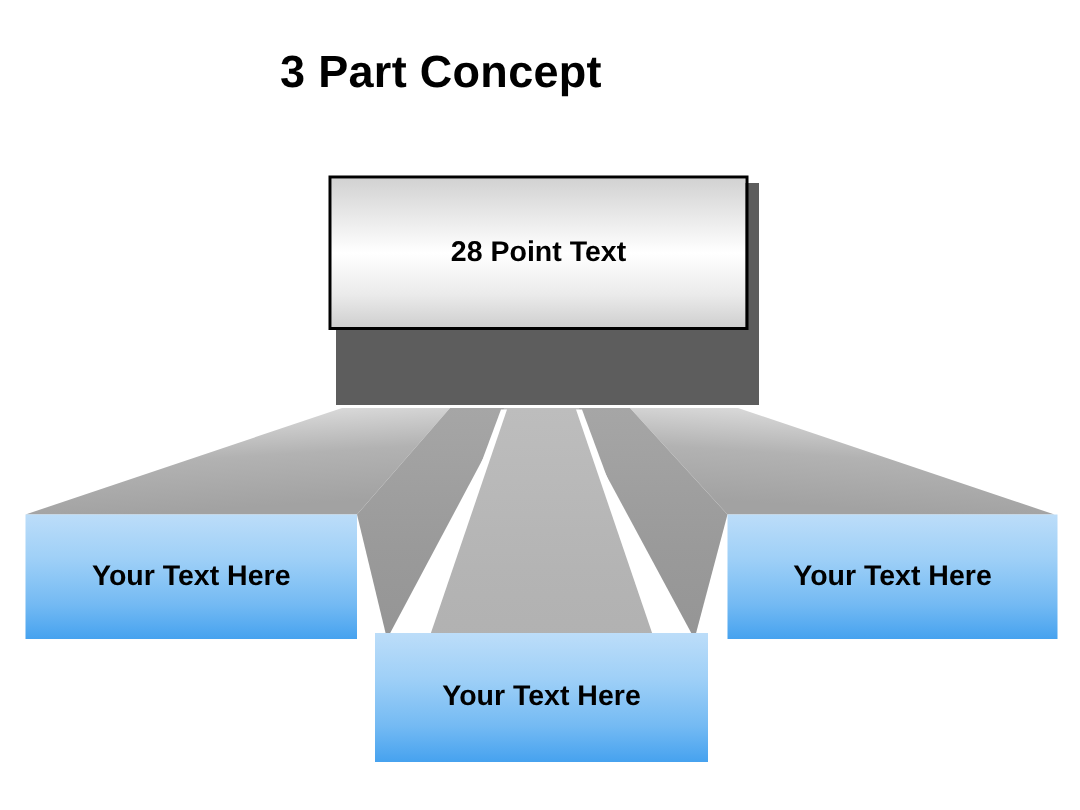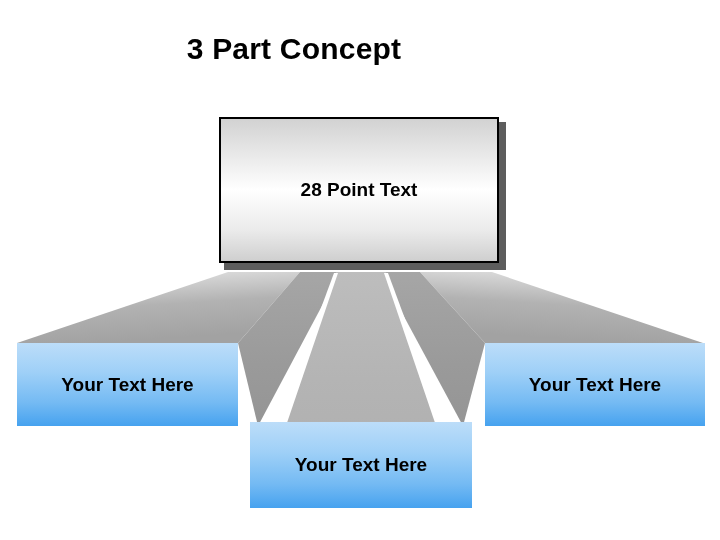--- a/index.html
+++ b/index.html
@@ -45,21 +45,21 @@
     top: 122px;
     width: 282px;
     height: 148px;
     background: #5d5d5d;
   }
   .top-box {
     position: absolute;
     left: 219px;
     top: 117px;
     width: 280px;
-    height: 146px;
+    height: 103px;
     border: 2px solid #000000;
     box-sizing: border-box;
     background: linear-gradient(to bottom,
                 #d2d2d2 0%,
                 #e4e4e4 20%,
                 #ffffff 50%,
                 #ebebeb 78%,
                 #cfcfcf 100%);
     display: flex;
     align-items: center;

